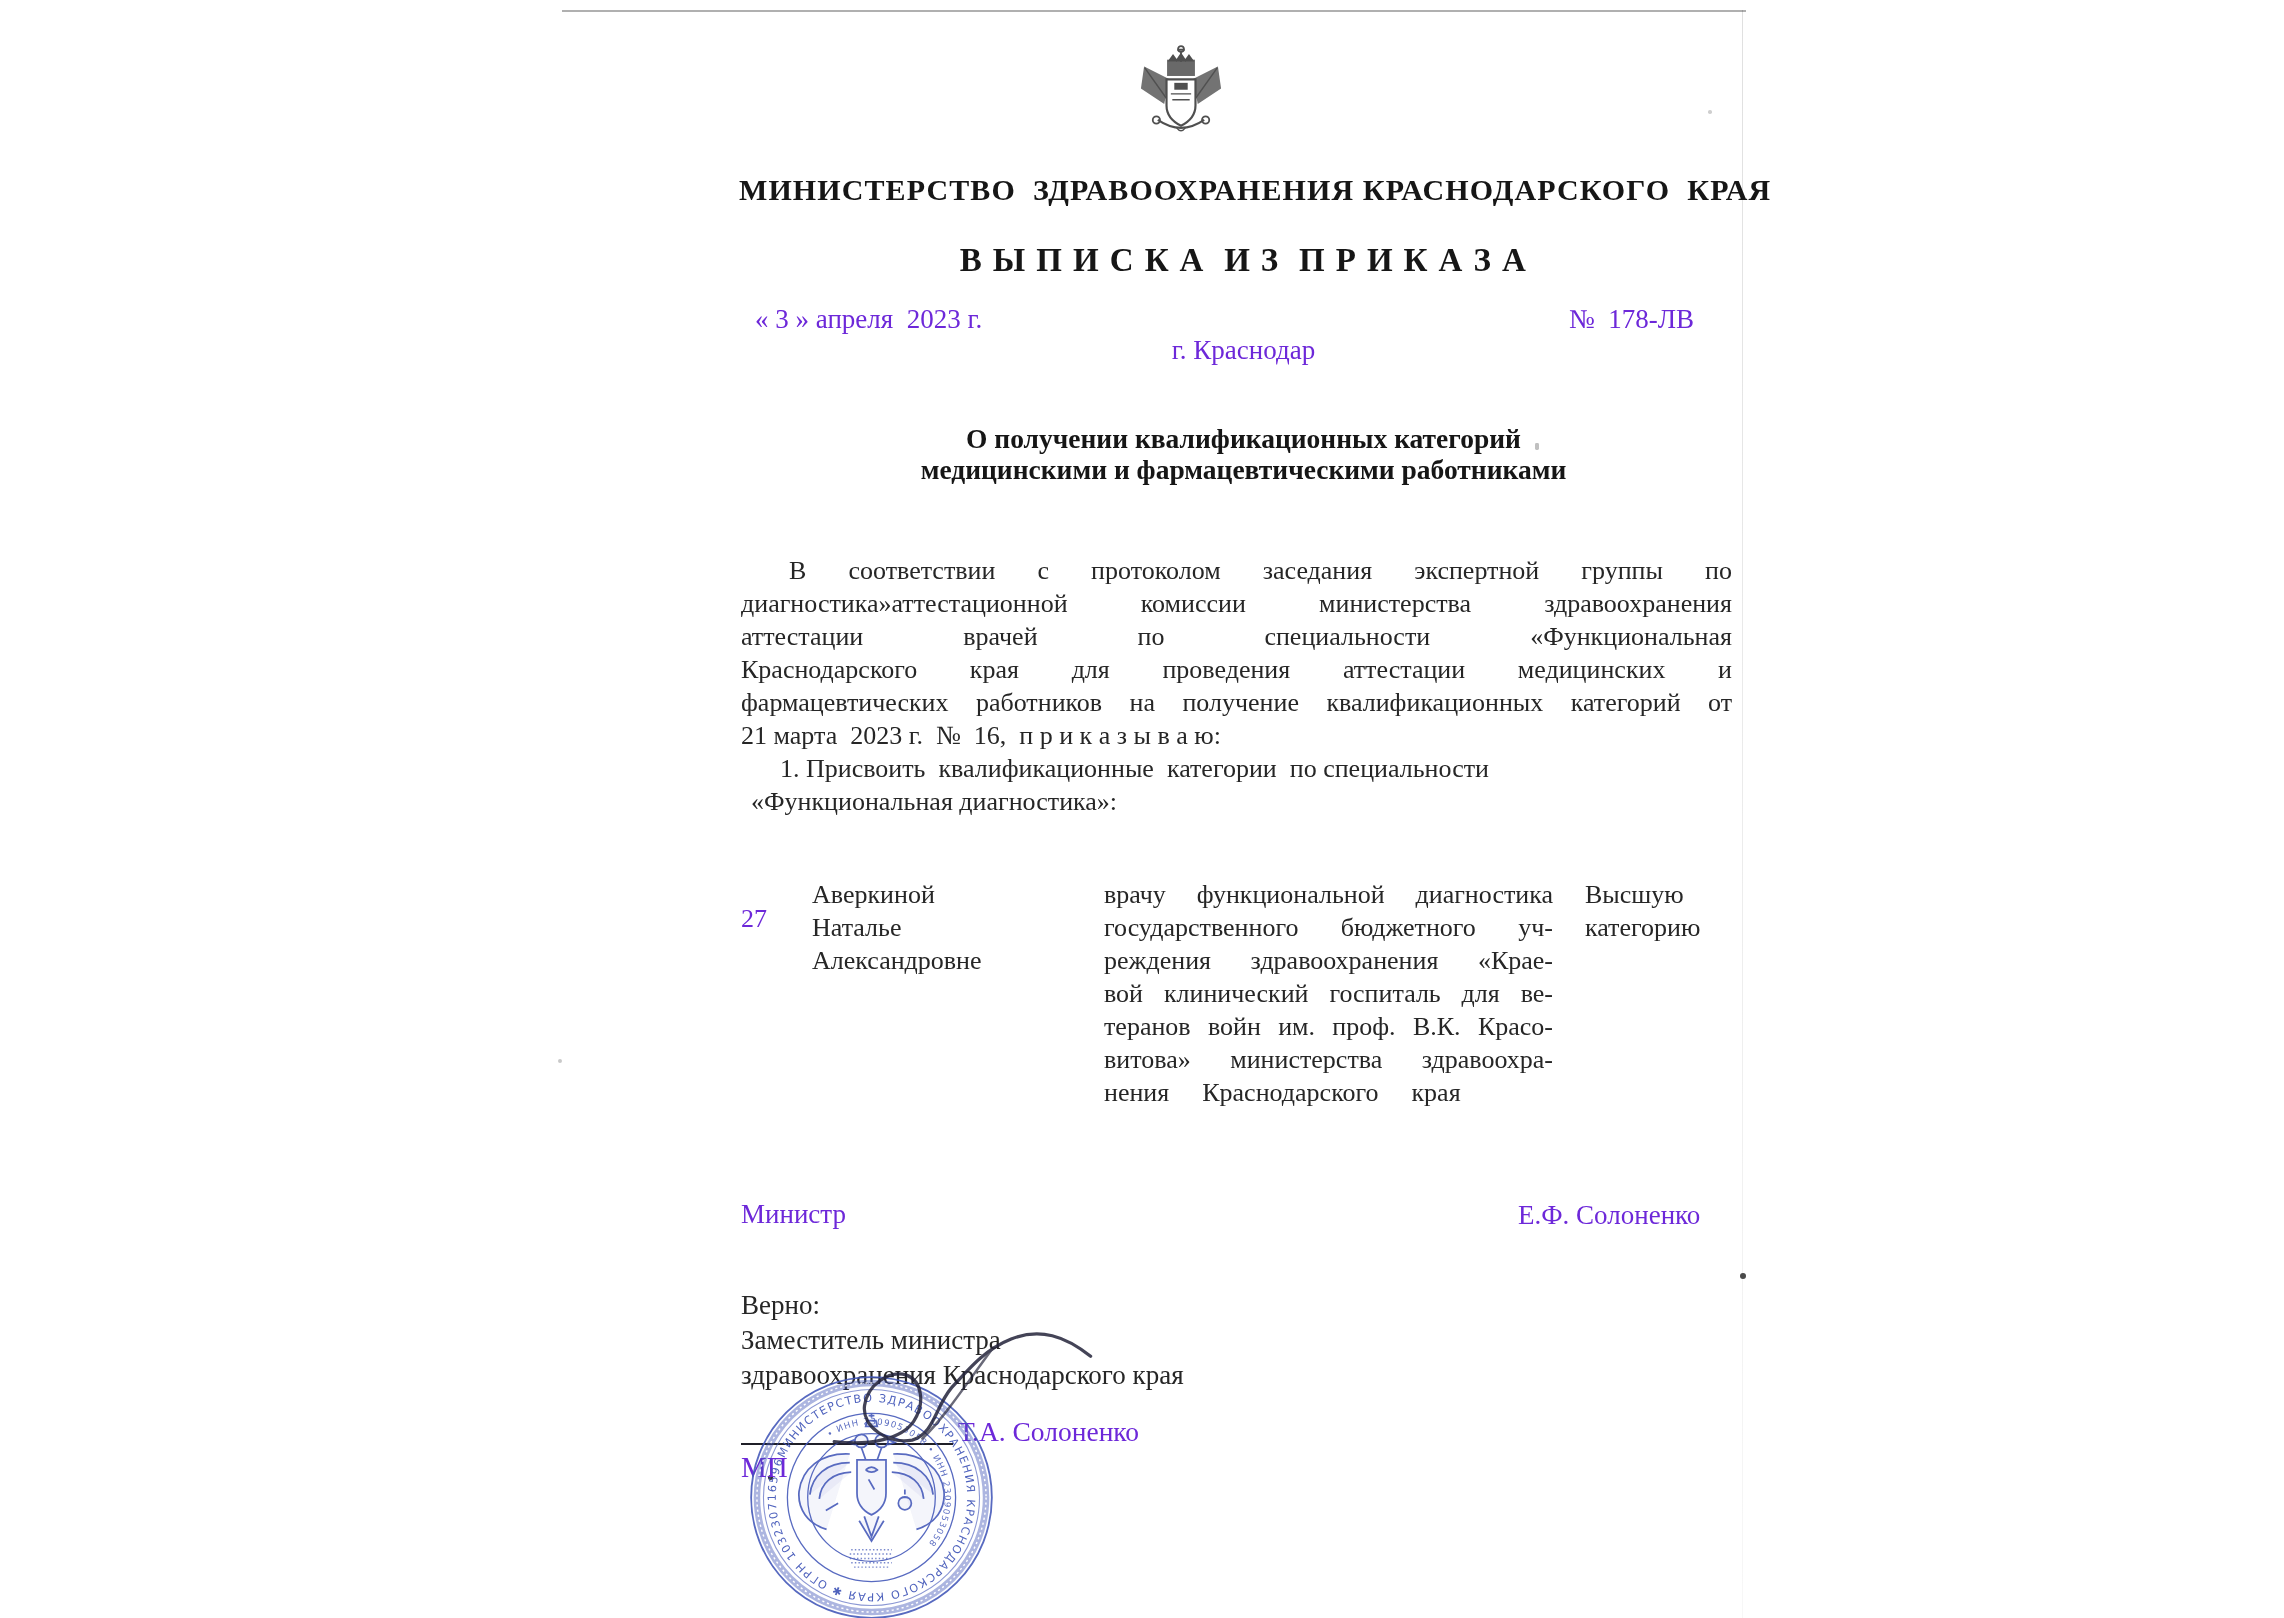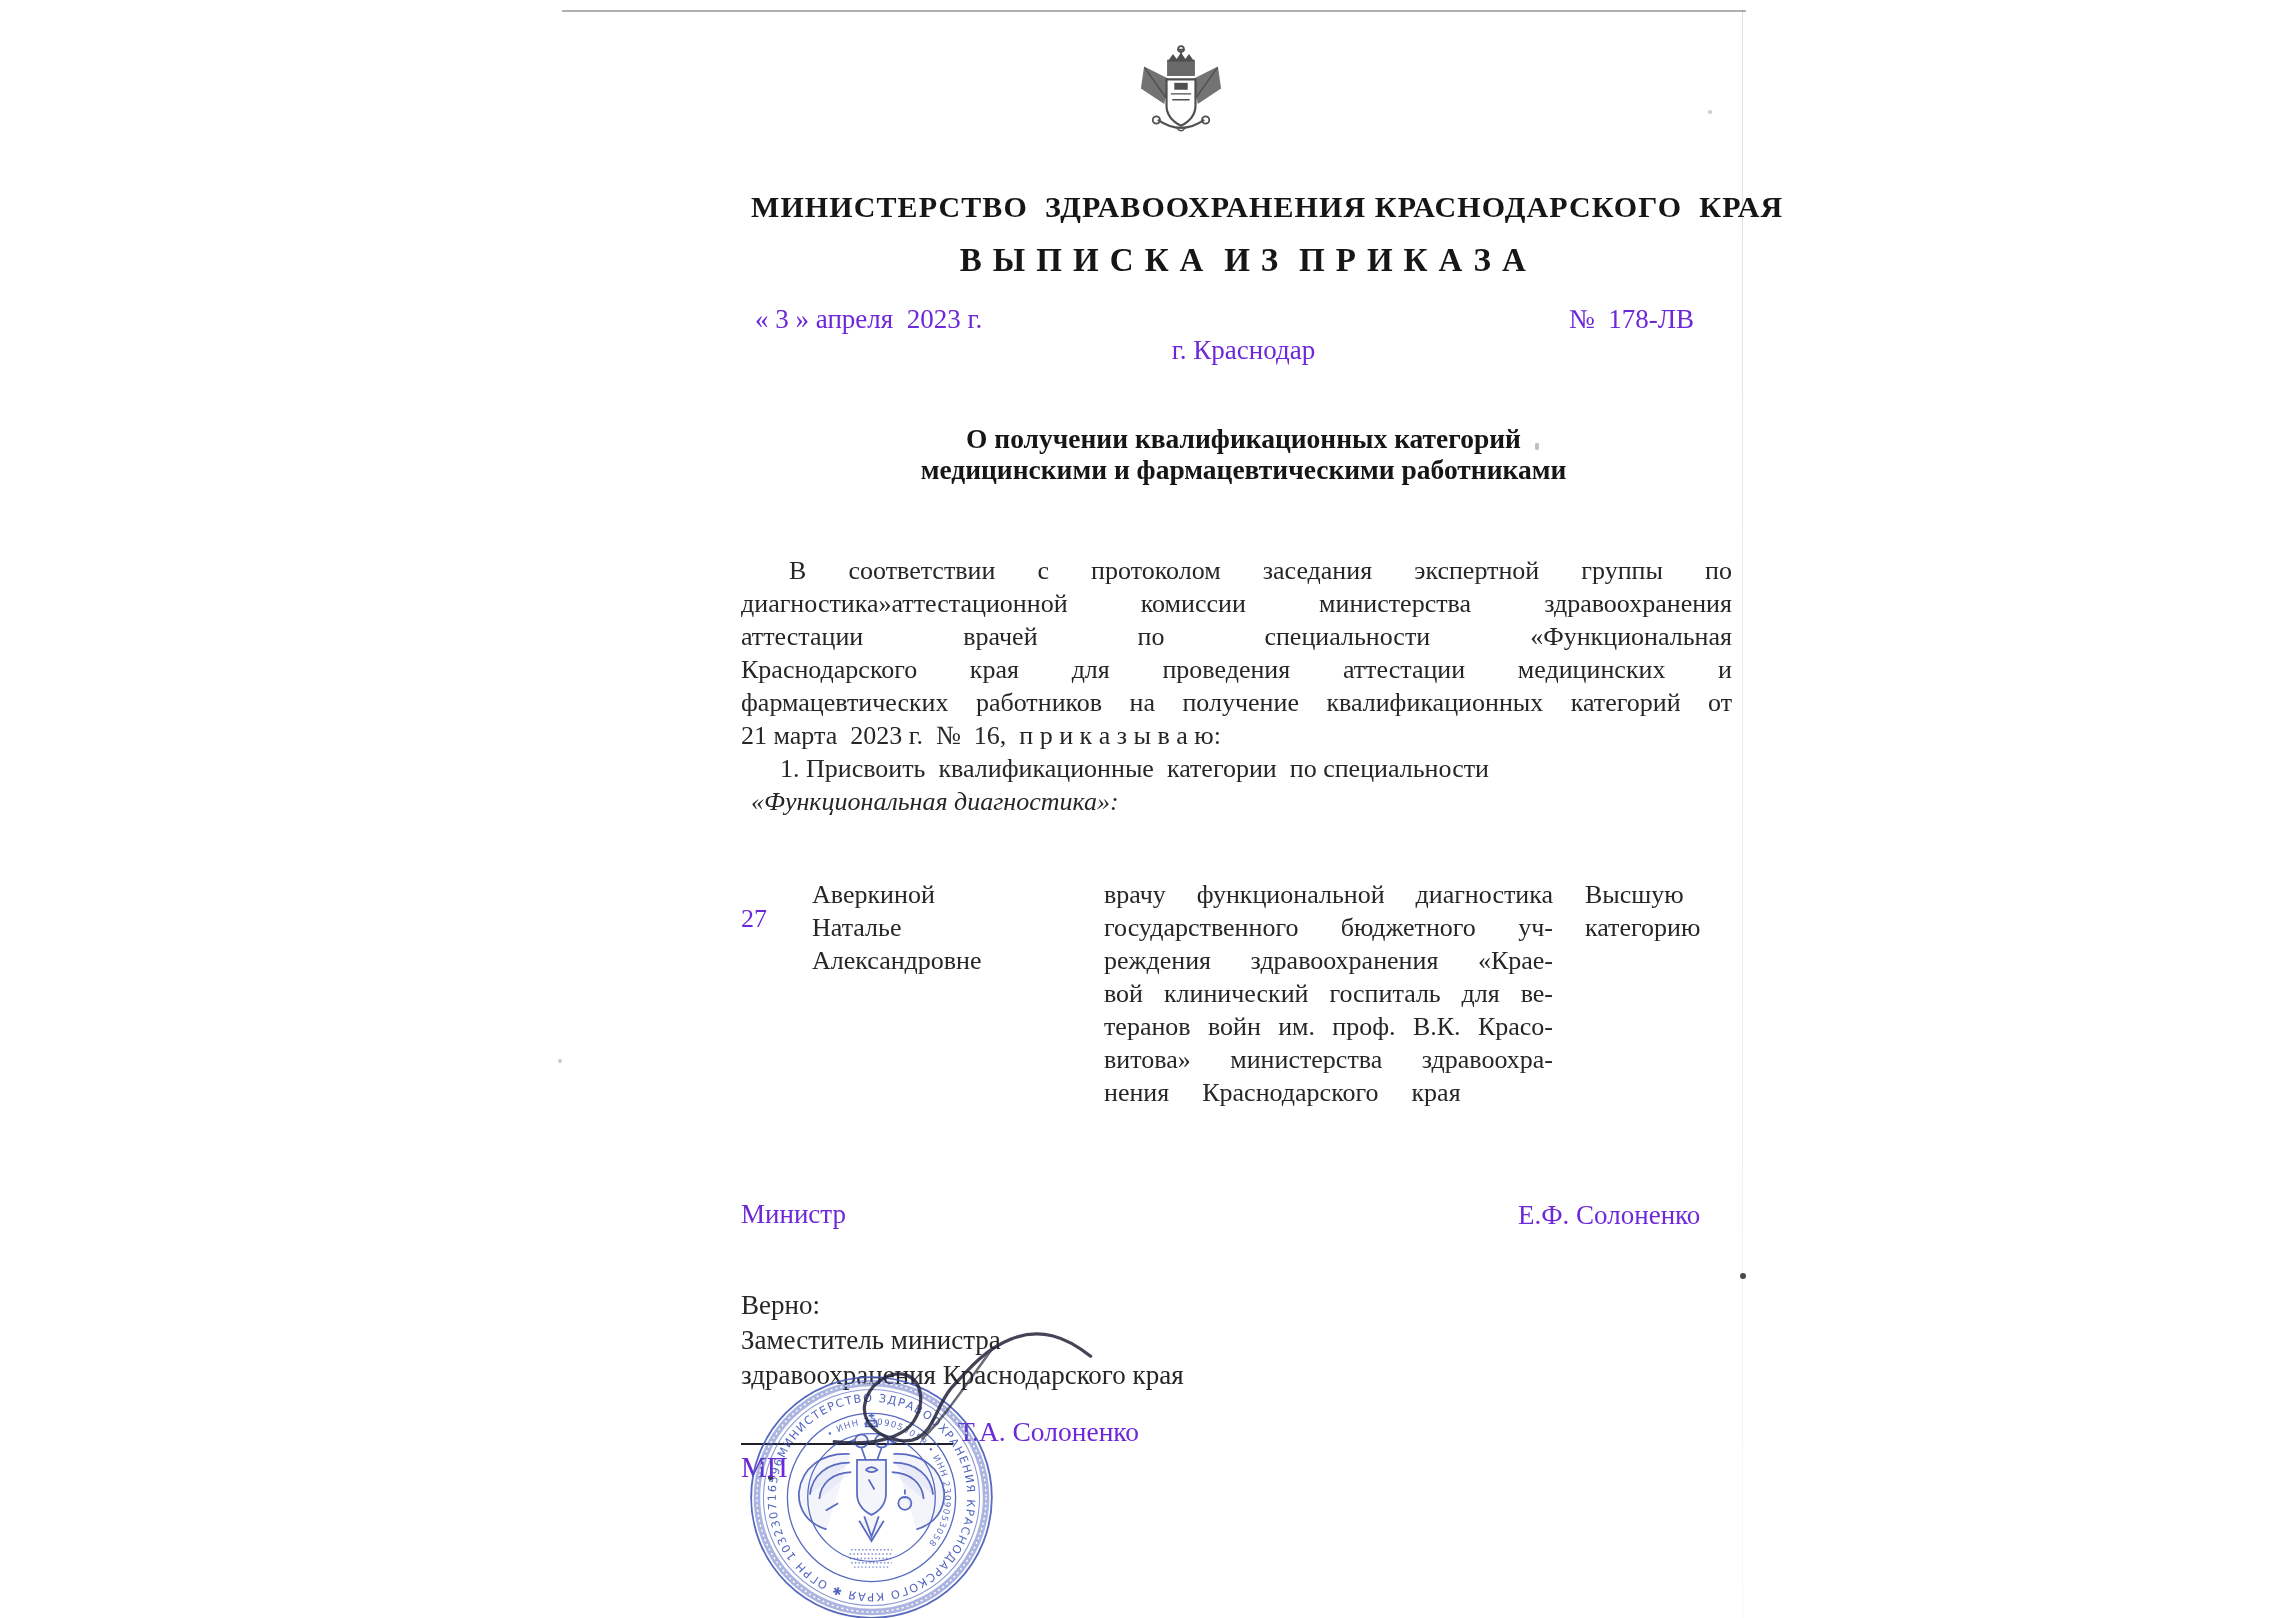--- a/index.html
+++ b/index.html
@@ -7,33 +7,33 @@
         font-family:"Liberation Serif","DejaVu Serif",serif;color:#262626;}
   .line{position:absolute;white-space:pre;color:#6d28d9;}
   .center{text-align:center;}
   .bold{font-weight:bold;color:#161616;}
   
   .topline{position:absolute;left:562px;top:10px;width:1184px;height:2.2px;background:#8f8f8f;opacity:.7;}
   .rightline{position:absolute;left:1742px;top:10px;width:1.4px;height:1608px;
              background:linear-gradient(to bottom,rgba(0,0,0,.12),rgba(0,0,0,.03));}
   .speck{position:absolute;border-radius:50%;}
   
-  .ministry{left:739px;top:190px;width:1009px;font-size:30px;letter-spacing:1.1px;margin-left:12px;}
+  .ministry{left:739px;top:173px;width:1009px;font-size:30px;letter-spacing:1.1px;}
   .doctype{left:739px;top:242px;width:1009px;font-size:33px;letter-spacing:1.4px;}
   .dateline{left:755px;top:304px;font-size:27px;}
   .numline{left:1569px;top:304px;font-size:27px;}
   .cityline{left:739px;top:335px;width:1009px;font-size:27px;}
   .title1{left:739px;top:423px;width:1009px;font-size:27.5px;}
   .title2{left:739px;top:454px;width:1009px;font-size:27.5px;}
   
   .body{position:absolute;left:741px;top:554px;width:991px;font-size:26px;line-height:33px;}
   .bl{white-space:pre;}
   .just{white-space:normal;text-align:justify;text-align-last:justify;}
   .ind{text-indent:48px;}
-  .ind2{padding-left:10px;font-style:italic;}
+  .ind2{padding-left:10px;}
   
   .tbl{position:absolute;top:878px;font-size:26px;line-height:33px;}
   .colnum{left:741px;margin-top:24px;}
   .colname{left:812px;width:239px;}
   .coldesc{left:1104px;width:449px;}
   .coldesc .just{text-align:justify;text-align-last:justify;}
   .coldesc .lastl{word-spacing:10px;white-space:pre;}
   .colcat{left:1585px;width:152px;}
   
   .minister{left:741px;top:1199px;font-size:27px;}

